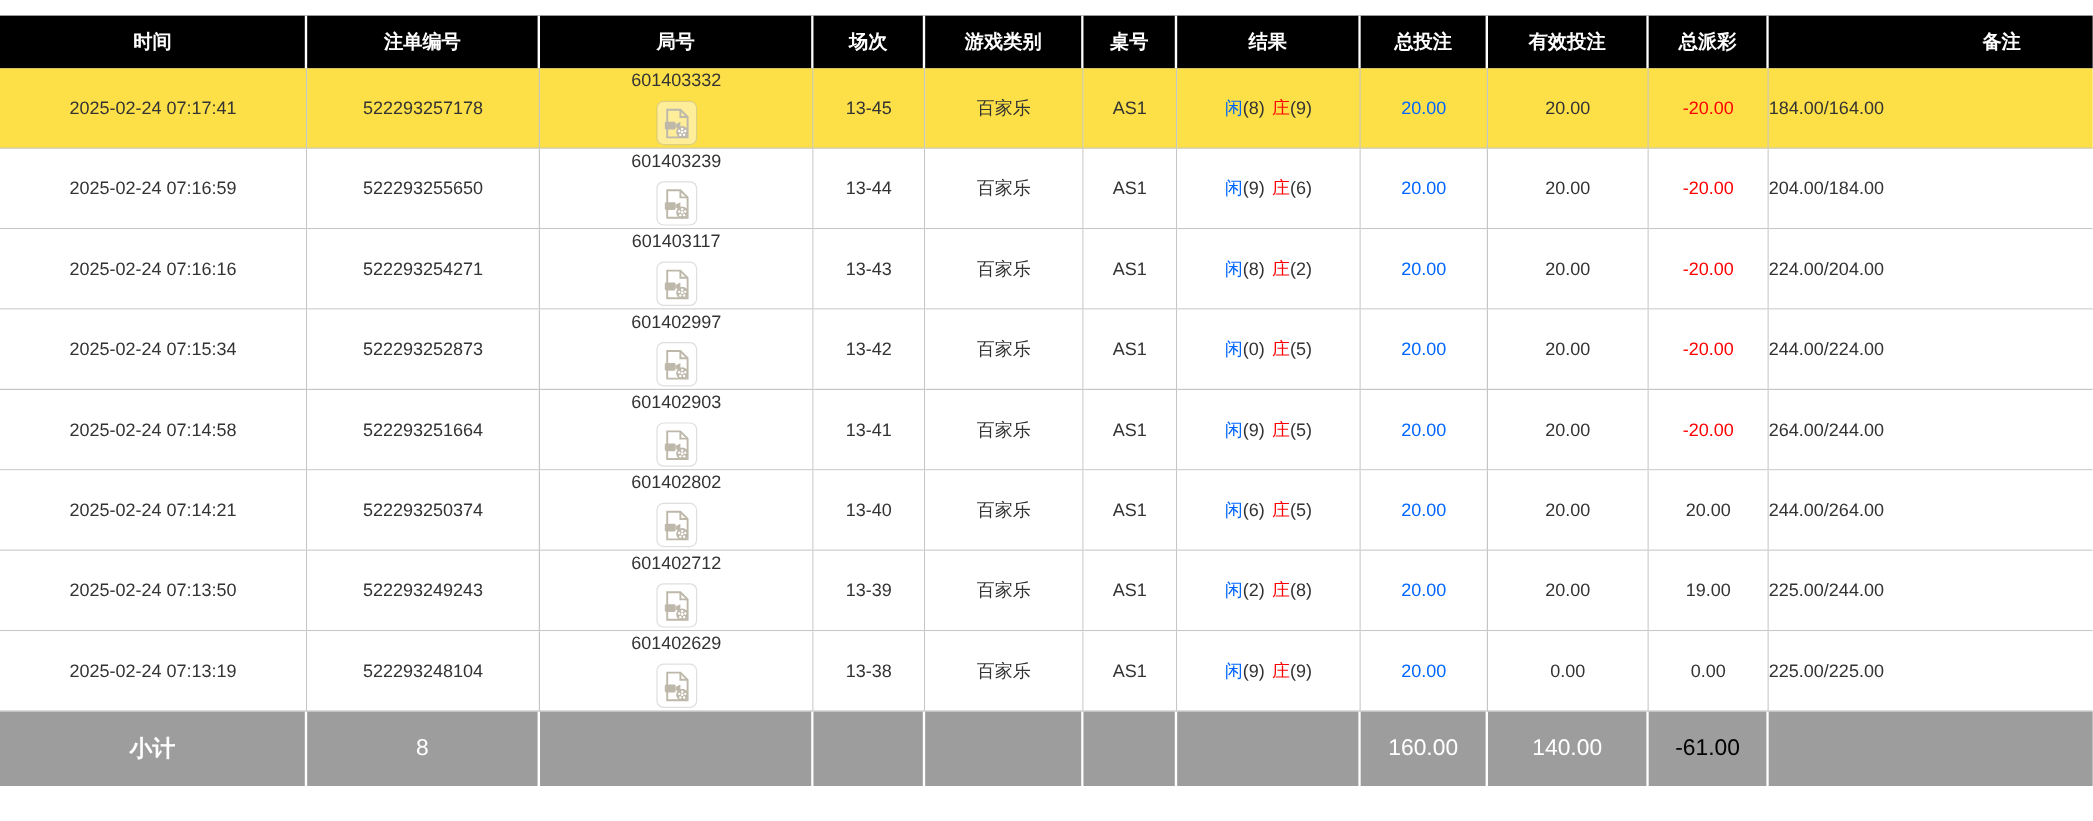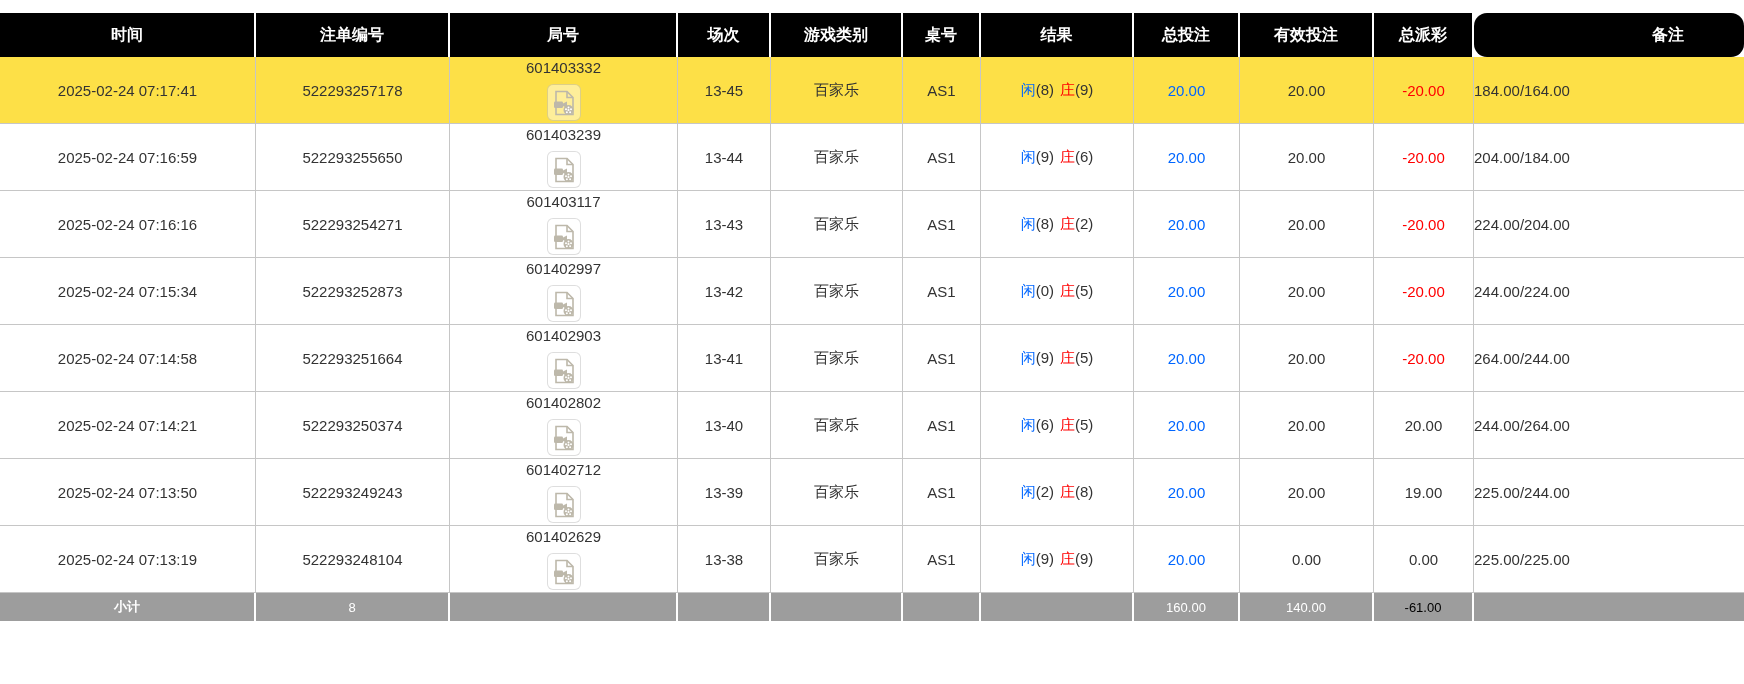--- a/index.html
+++ b/index.html
@@ -12,21 +12,21 @@
   table{
     width:1744px;table-layout:fixed;
     border-collapse:separate;border-spacing:0;
   }
   th,td{box-sizing:border-box;overflow:hidden;white-space:nowrap;}
   
   thead th{
     background:#000;color:#fff;font-size:16px;font-weight:bold;
     height:44px;text-align:center;border-right:2px solid #fff;padding:0;
   }
-  thead th:last-child{border-right:none;border-radius:13px;}
+  thead th:last-child{border-right:none;}
   thead th.remark{text-align:right;padding-right:60px;}
   
   td.c{
     background:#fff;color:#333;font-size:15px;text-align:center;
     height:67px;border-right:1px solid #c6c6c6;border-bottom:1px solid #c6c6c6;
     padding:0;
   }
   td.c:last-child{border-right:none;}
   tr.highlighted td.c{background:#fde047;}
   td.remark{text-align:left;padding-right:28px;}
@@ -38,22 +38,22 @@
   .round-wrap{display:inline-flex;align-items:center;gap:8px;vertical-align:middle;flex-direction:column;}
   .video-btn{
     width:34px;height:37px;border:1px solid rgba(0,0,0,0.13);
     border-radius:6px;background:rgba(255,255,255,0.45);
     display:inline-flex;align-items:center;justify-content:center;
     padding:2px;cursor:pointer;color:#bdb8aa;
   }
   .video-btn svg{display:block;}
   
   tr.summary td{
-    background:#9d9d9d;color:#fff;font-size:13px;text-align:center;
-    height:28px;border-right:2px solid #fff;padding:0;
+    background:#9d9d9d;color:#fff;font-size:19px;text-align:center;
+    height:62px;border-right:2px solid #fff;padding:0;
   }
   tr.summary td:last-child{border-right:none;}
   tr.summary td.label{font-weight:bold;}
   tr.summary td.payout.neg{color:#000000;}
   tr.total-row td{border-top:3px solid #fff;}
   tr.summary td.remark{padding-right:25px;}
 </style>
 </head>
 <body>
 

